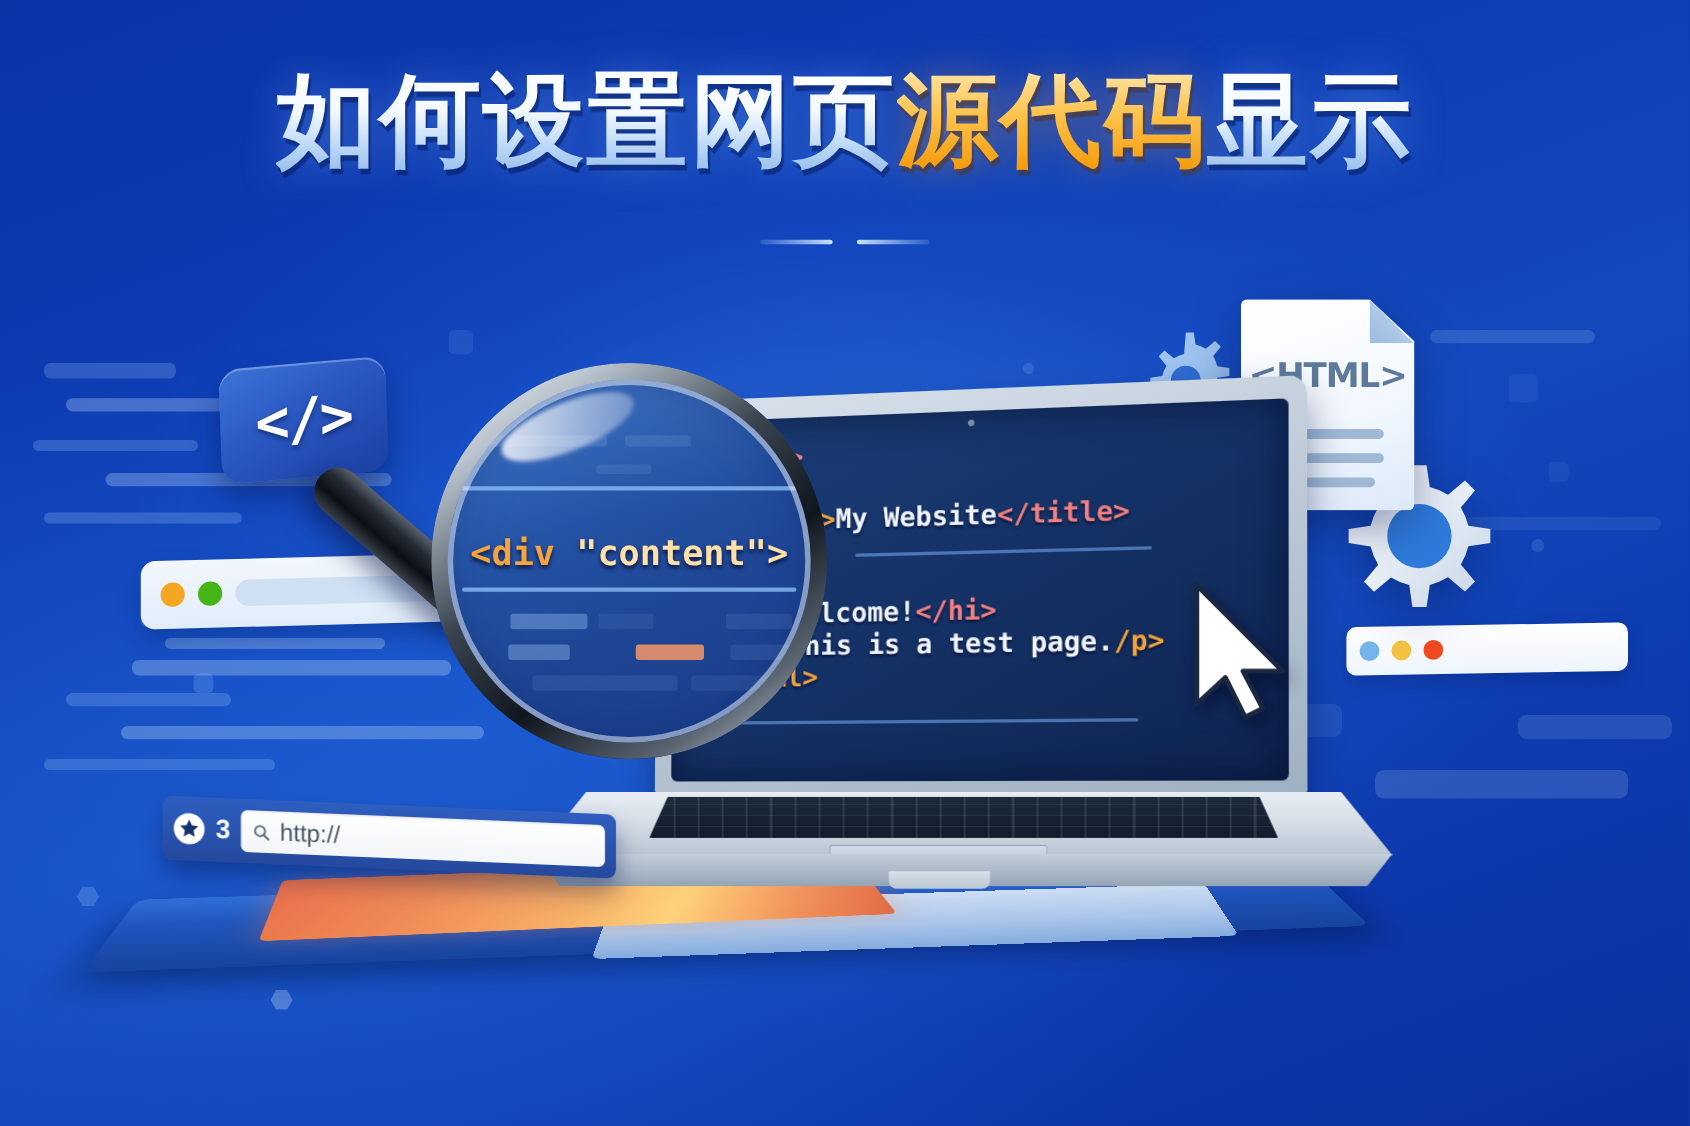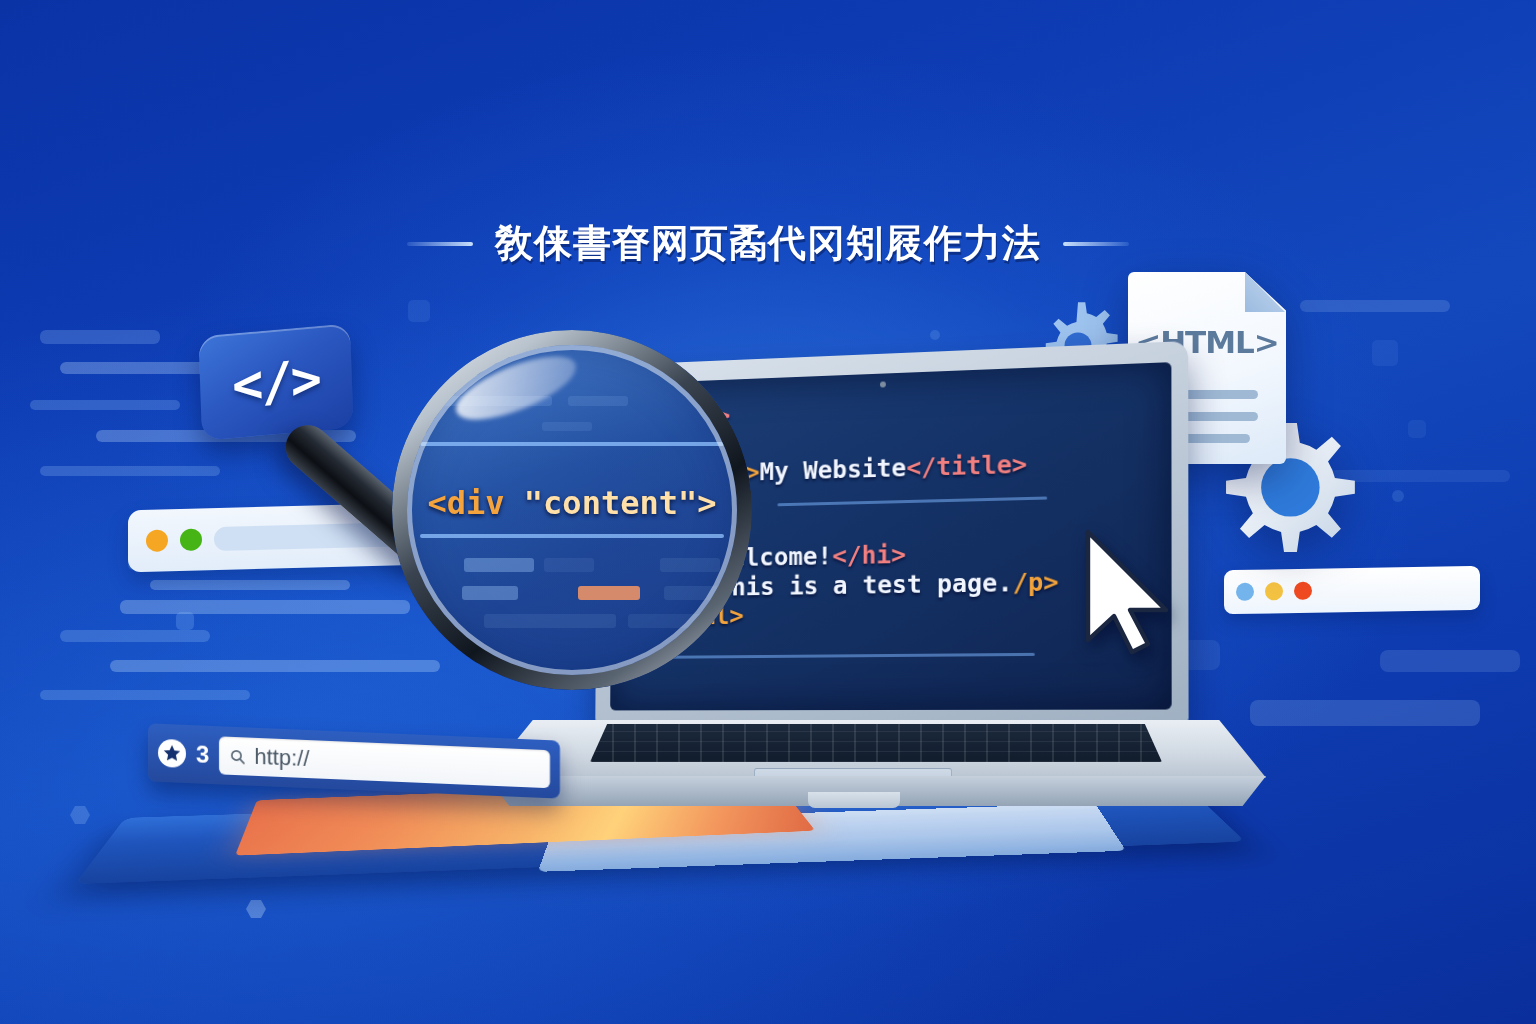--- a/index.html
+++ b/index.html
@@ -315,24 +315,26 @@
     <div class="bgbar lt" style="left:1250px;top:700px;width:230px;height:26px;opacity:.55;border-radius:8px;"></div>
     <div class="bgbar lt" style="left:1380px;top:650px;width:140px;height:22px;opacity:.45;border-radius:8px;"></div>
     <div class="bgbar lt" style="left:1100px;top:640px;width:120px;height:30px;opacity:.30;border-radius:8px;"></div>
     <div class="hexd" style="left:122px;top:862px;"></div>
     <div class="hexd" style="left:246px;top:900px;"></div>
     <div class="hexd" style="left:70px;top:806px;opacity:.6;"></div>
     <div class="bgsq" style="left:930px;top:330px;width:10px;height:10px;border-radius:50%;opacity:.8;"></div>
     <div class="bgsq" style="left:1392px;top:490px;width:12px;height:12px;border-radius:50%;opacity:.7;"></div>
   </div>
 
+  <div id="title-wrap">
+    <h1 id="main-title"><span class="seg">如何设置网页</span><span class="seg accent">源代码</span><span class="seg">显示</span></h1>
+  </div>
 
   <div id="subtitle-wrap">
     <span class="sub-rule"></span>
-    <span id="subtitle">敎俫書眘网页矞代冈矧屐作力法</span>
     <span class="sub-rule r"></span>
   </div>
 
   <div id="code-badge">
     <span class="glyph">&lt;/&gt;</span>
   </div>
 
   <div id="browser-left">
     <span class="dot" style="background:#f5a623;"></span>
     <span class="dot" style="background:#46b414;"></span>

